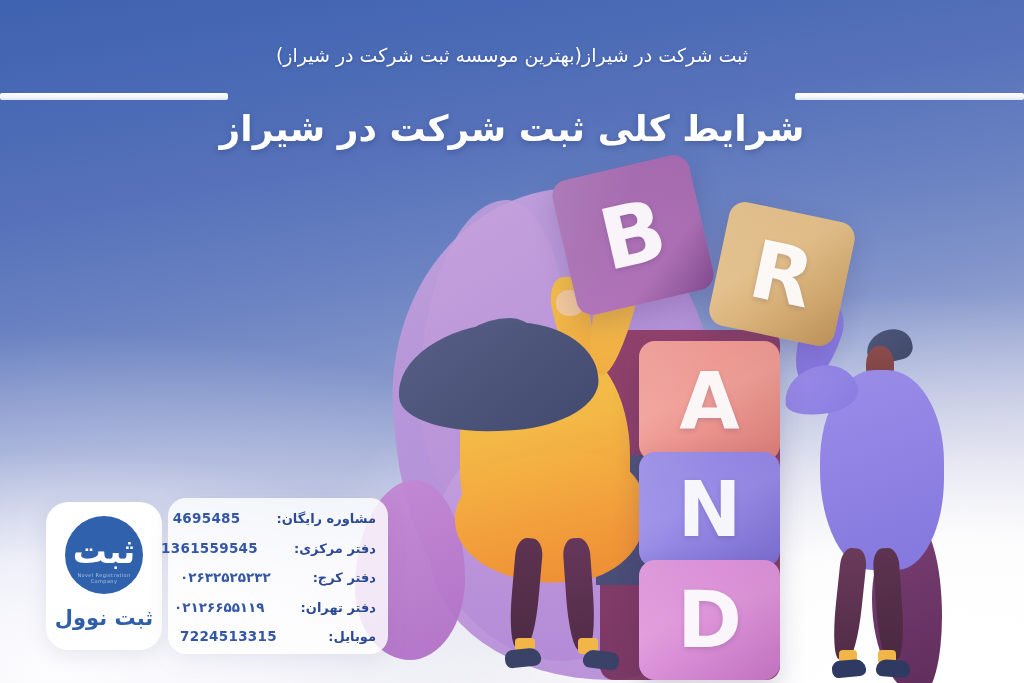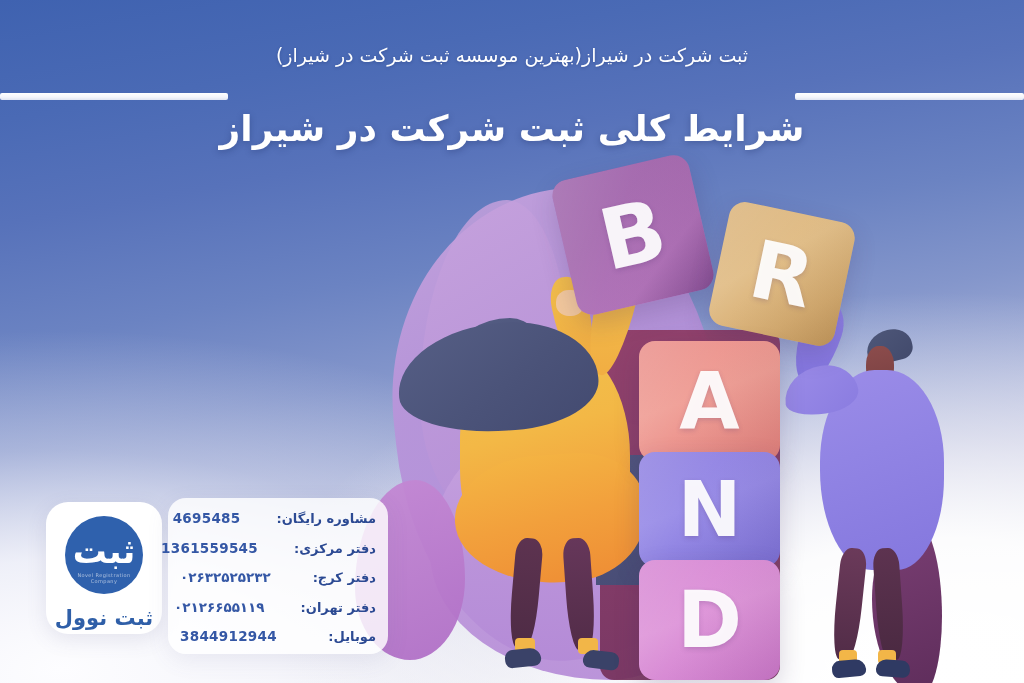--- a/index.html
+++ b/index.html
@@ -235,21 +235,21 @@
     text-align:center;
     color:#ffffff;
     font-size:36px;font-weight:700;
     text-shadow:0 2px 6px rgba(30,45,100,.35);
     z-index:20;
     margin-top:12px;
   }
 
   
   .logo-card{
-    position:absolute;left:46px;top:502px;width:116px;height:132px;
+    position:absolute;left:46px;top:502px;width:116px;height:148px;
     background:#ffffff;border-radius:22px;
     box-shadow:0 6px 20px rgba(90,95,140,.13);
     z-index:25;
     display:flex;flex-direction:column;align-items:center;justify-content:flex-start;
     padding-top:14px;box-sizing:border-box;
   }
   .logo-circle{
     width:78px;height:78px;border-radius:50%;
     background:#2f61ad;
     position:relative;
@@ -378,17 +378,17 @@
     <div class="c-row">
       <span class="c-label">دفتر کرج:</span>
       <span class="c-num">۰۲۶۳۲۵۲۵۲۳۲</span>
     </div>
     <div class="c-row">
       <span class="c-label">دفتر تهران:</span>
       <span class="c-num">۰۲۱۲۶۶۵۵۱۱۹</span>
     </div>
     <div class="c-row">
       <span class="c-label">موبایل:</span>
-      <span class="c-num">3844912944</span>
+      <span class="c-num">7224513315</span>
     </div>
   </div>
 
 </div>
 
 </body></html>

